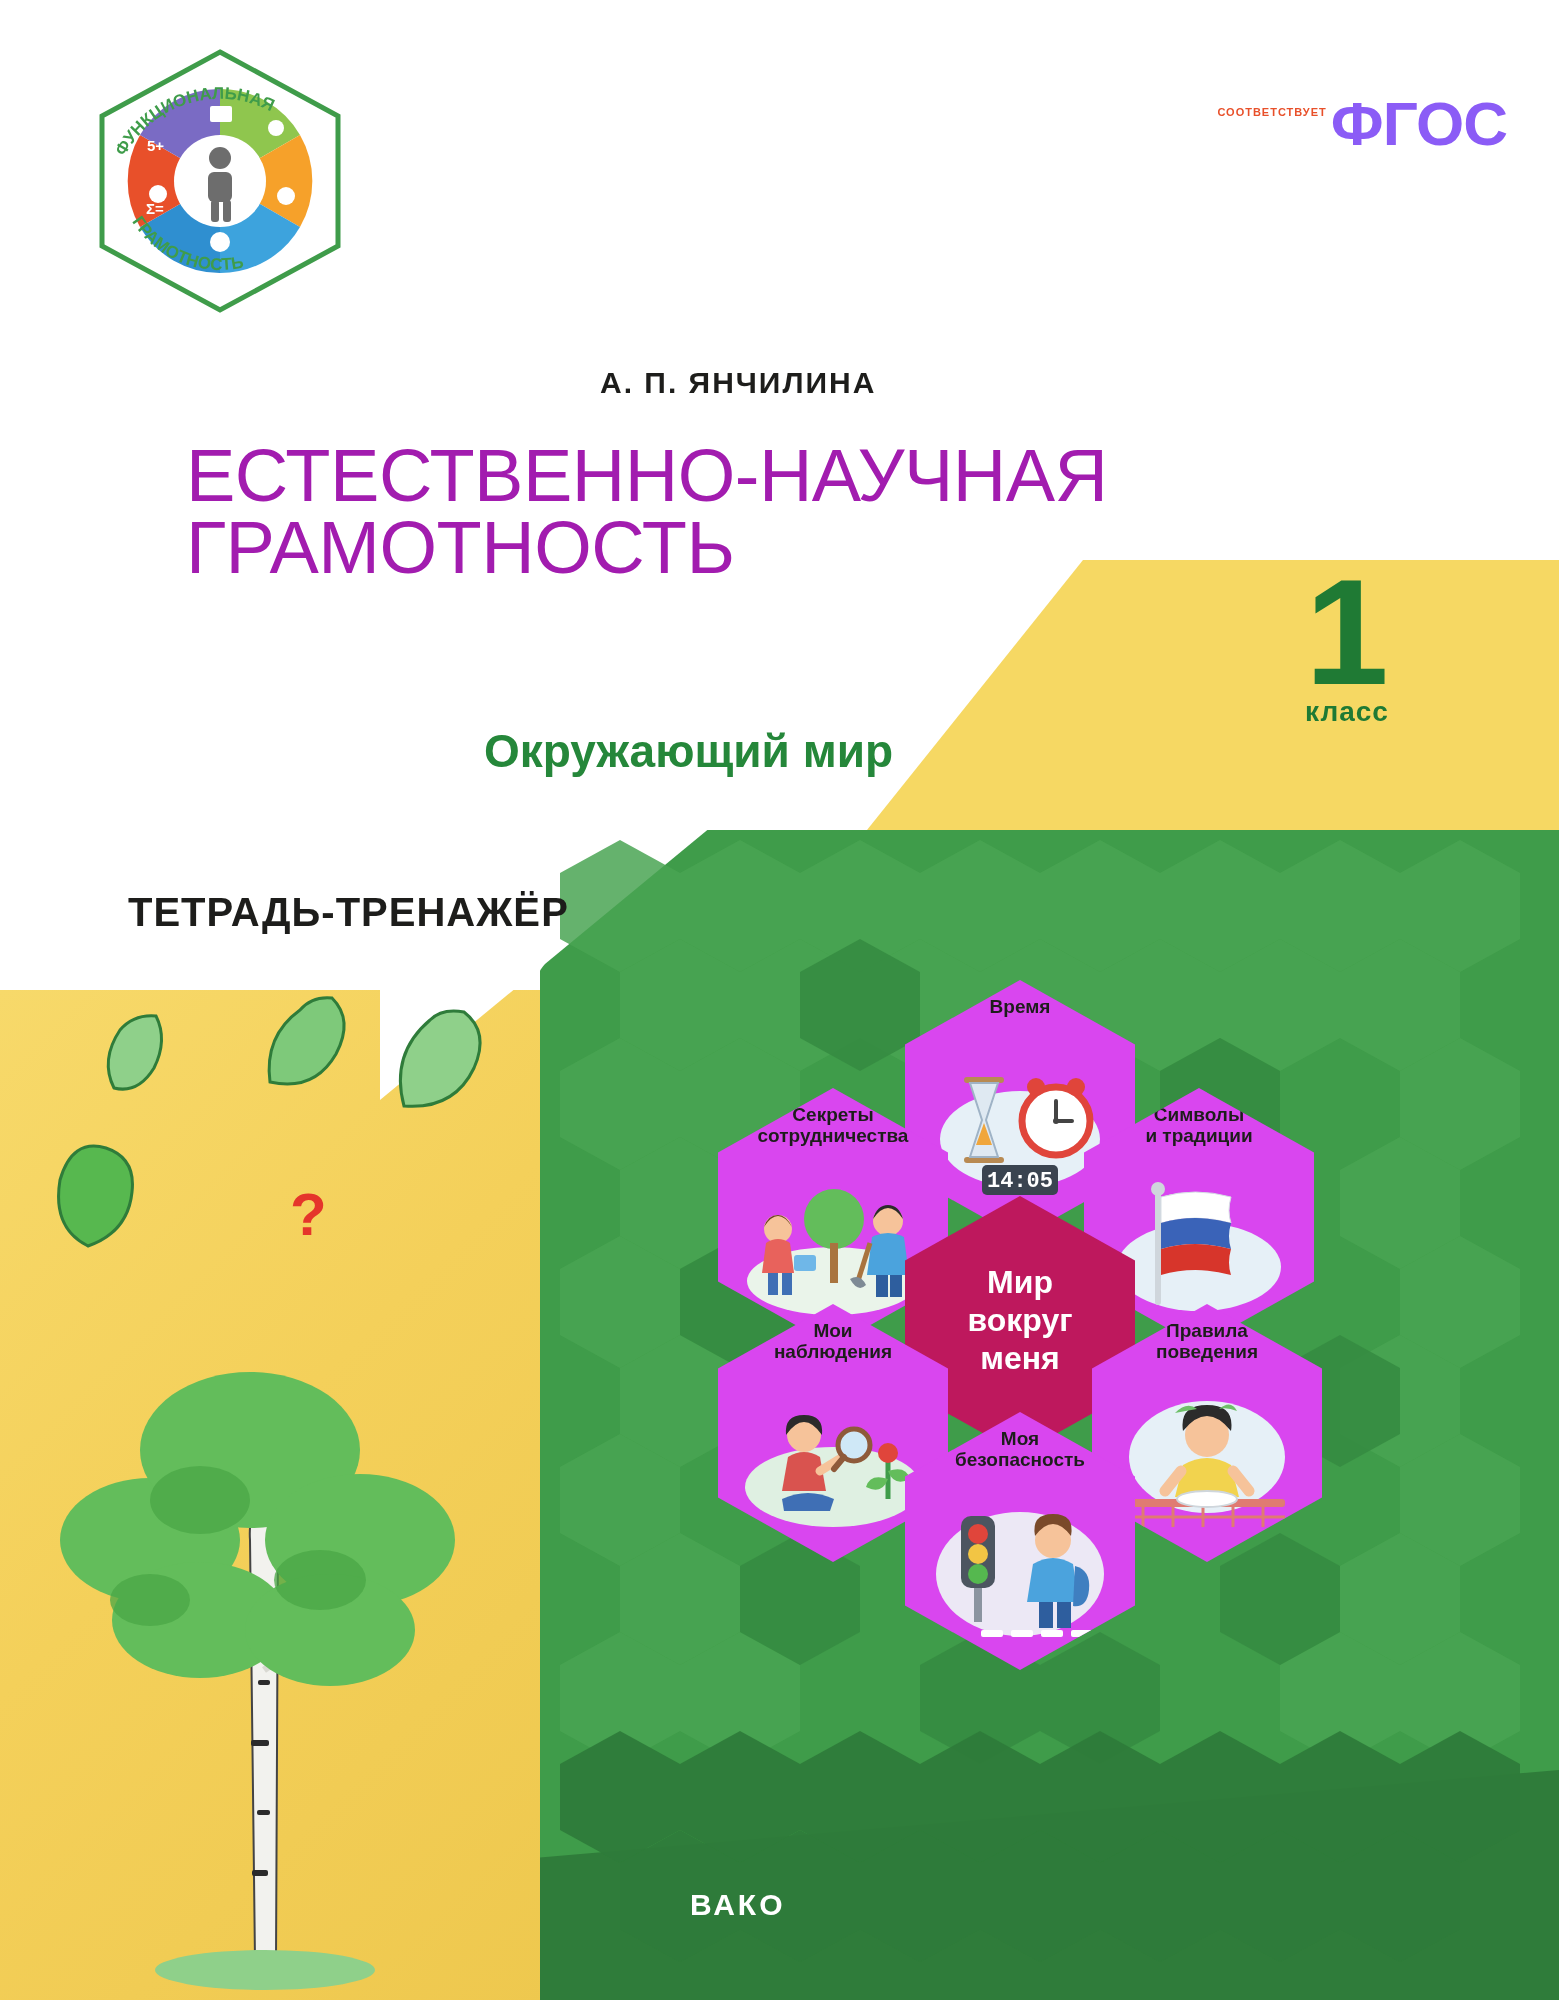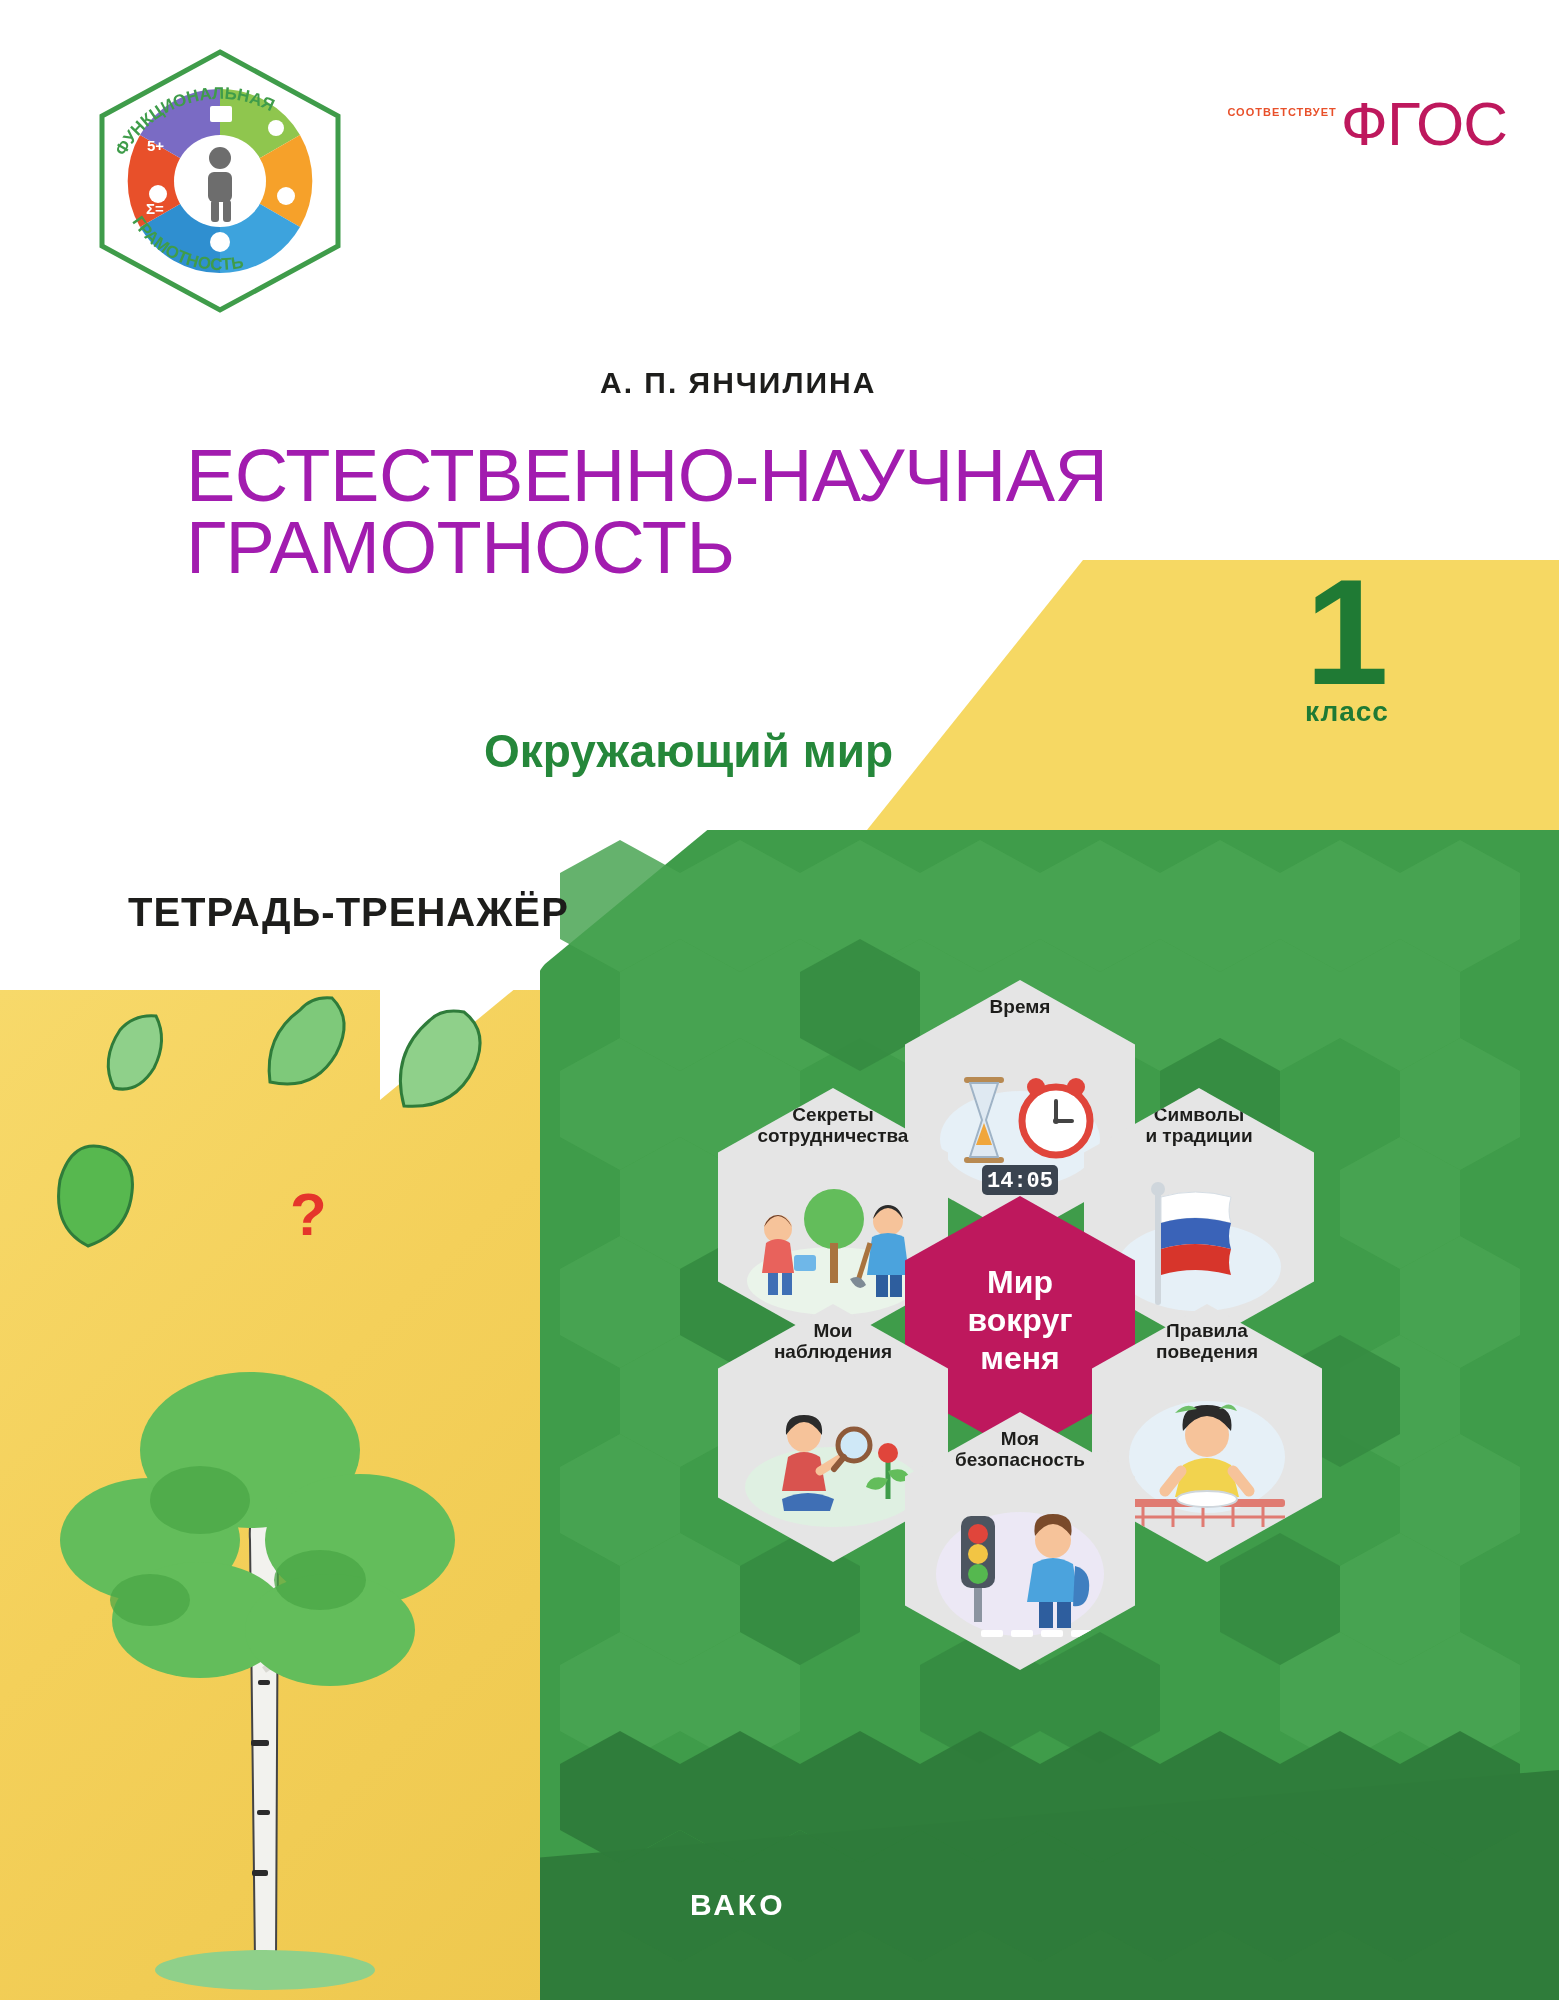--- a/index.html
+++ b/index.html
@@ -48,21 +48,21 @@
 
   
   .fgos{
     position:absolute;right:52px;top:96px;display:flex;align-items:flex-end;gap:4px;
   }
   .fgos .small{
     font-size:11px;letter-spacing:1px;color:#e8502a;font-weight:700;
     transform:translateY(-34px);
   }
   .fgos .mark{
-    font-size:62px;font-weight:400;color:#be185d;line-height:.9;letter-spacing:-1px;
+    font-size:62px;font-weight:700;color:#8b5cf6;line-height:.9;letter-spacing:-1px;
   }
 
   
   .emblem{position:absolute;left:90px;top:46px;width:260px;height:270px;}
 
   
   .author{
     position:absolute;left:600px;top:366px;
     font-size:30px;font-weight:700;color:#1d1d1b;letter-spacing:2px;
   }
@@ -88,21 +88,21 @@
   .publisher{
     position:absolute;left:690px;bottom:78px;
     font-size:30px;font-weight:700;color:#ffffff;letter-spacing:3px;
   }
 
   
   .cluster{position:absolute;left:570px;top:980px;width:900px;height:870px;}
   .hex{
     position:absolute;width:230px;height:258px;
     clip-path:polygon(50% 0%, 100% 25%, 100% 75%, 50% 100%, 0% 75%, 0% 25%);
-    background:#e5e5e5;
+    background:#d946ef;
     display:flex;flex-direction:column;align-items:center;
     box-sizing:border-box;padding-top:16px;
   }
   .hex .cap{
     font-size:19px;font-weight:700;color:#1d1d1b;text-align:center;line-height:1.12;
     padding:0 18px;
   }
   .hex .art{flex:1;width:100%;display:flex;align-items:center;justify-content:center;}
   .hex.center{
     background:#be185d;

